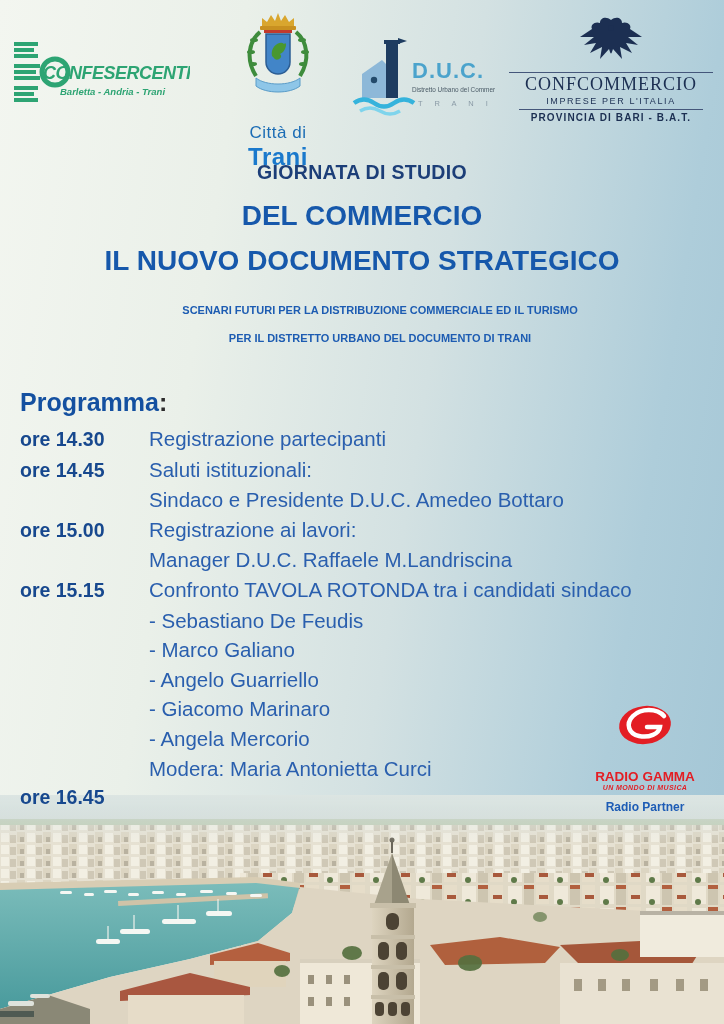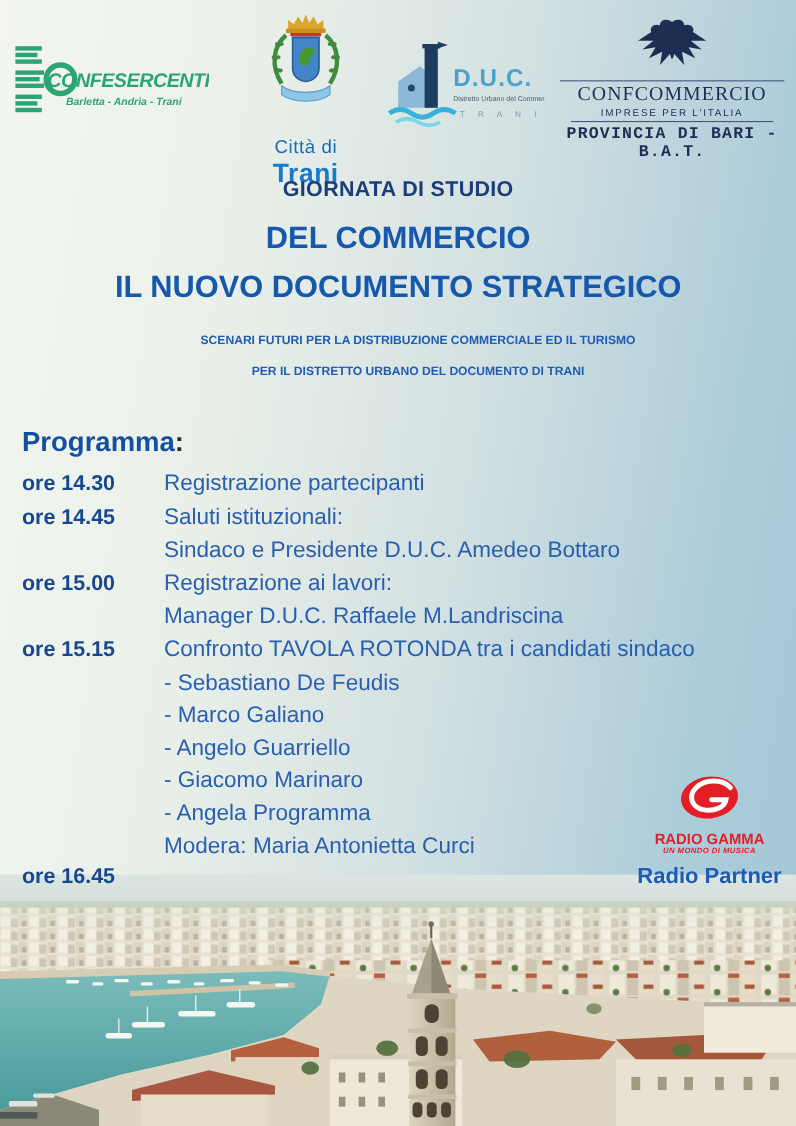--- a/index.html
+++ b/index.html
@@ -13,40 +13,40 @@
   .logo-confesercenti { position:absolute; left:12px; top:36px; width:178px;font-style:italic; }
   .logo-trani { position:absolute; left:222px; top:12px; width:112px; text-align:center; }
   .trani-line1 { font-size:17px; color:#1b6cb5; letter-spacing:.5px; margin-top:13px; }
   .trani-line2 { font-size:24px; font-weight:bold; color:#1a79cc; letter-spacing:.5px; }
   .logo-duc { position:absolute; left:350px; top:36px; width:145px; }
   .logo-confcommercio { position:absolute; left:505px; top:16px; width:212px; text-align:center; color:#1c2f52; }
   .cc-rule { border-top:1.5px solid #44567a; margin:2px 4px 1px 4px; }
   .cc-name { font-family:"Liberation Serif", serif; font-size:18px; letter-spacing:1px; color:#1c2f52; }
   .cc-tagline { font-size:9px; font-weight:normal; letter-spacing:1.6px; color:#1c2f52; margin-top:1px; }
   .cc-rule2 { border-top:1.2px solid #44567a; margin:3px 14px 2px 14px; }
-  .cc-province { font-size:15px; font-weight:bold; letter-spacing:1.1px; color:#1c2f52;font-family:Liberation Mono, monospace; }
+  .cc-province { font-size:10px; font-weight:bold; letter-spacing:1.1px; color:#1c2f52; }
   
   .kicker { position:absolute; top:161px; left:0; width:100%; text-align:center;
     font-size:19.5px; font-weight:bold; color:#1c3e78; letter-spacing:.3px; }
   .title { position:absolute; top:193px; left:0; width:100%; text-align:center;
     font-size:28px; font-weight:bold; color:#1658ab; line-height:45px; }
   .subtitle { position:absolute; top:296px; left:18px; width:100%; text-align:center;
     font-size:11px; font-weight:bold; color:#1d5cb2; line-height:28px; }
   
   .program { position:absolute; left:20px; top:388px; width:690px; z-index:3; }
   .program-heading { font-size:25px; font-weight:bold; color:#1450a0; height:36px; }
   .program-heading .colon { color:#2b2b2b; }
   .row { display:flex; align-items:baseline; min-height:29.6px; line-height:29.6px; }
   .row .time { flex:none; width:129px; font-weight:bold; font-size:19.5px; color:#17488e; }
   .row .text { font-size:20.5px; color:#2a5fae; }
   
   .radio { position:absolute; left:573px; top:702px; width:144px; text-align:center; z-index:3; }
-  .radio-name { color:#e31e24; font-weight:bold; font-size:13.5px; margin-top:2px; }
+  .radio-name { color:#e31e24; font-weight:bold; font-size:13.5px; margin-top:17px; }
   .radio-tagline { color:#e31e24; font-weight:bold; font-style:italic; font-size:7px; letter-spacing:.4px; }
-  .radio-partner { margin-top:9px; color:#1d5cb5; font-weight:bold; font-size:20px; }
+  .radio-partner { margin-top:9px; color:#1d5cb5; font-weight:bold; font-size:12px; }
   
   .photo { position:absolute; left:0; top:795px; width:724px; height:229px; z-index:1; }
   .photo svg { display:block; }
 </style>
 </head>
 <body>
 
 <div class="poster">
 
   <div class="logo-confesercenti">
@@ -165,21 +165,21 @@
     <div class="row">
         <span class="time"></span>
         <span class="text">- Angelo Guarriello</span>
       </div>
     <div class="row">
         <span class="time"></span>
         <span class="text">- Giacomo Marinaro</span>
       </div>
     <div class="row">
         <span class="time"></span>
-        <span class="text">- Angela Programma</span>
+        <span class="text">- Angela Mercorio</span>
       </div>
     <div class="row">
         <span class="time"></span>
         <span class="text">Modera: Maria Antonietta Curci</span>
       </div>
     <div class="row">
         <span class="time">ore 16.45</span>
       </div>
   </div>
 

